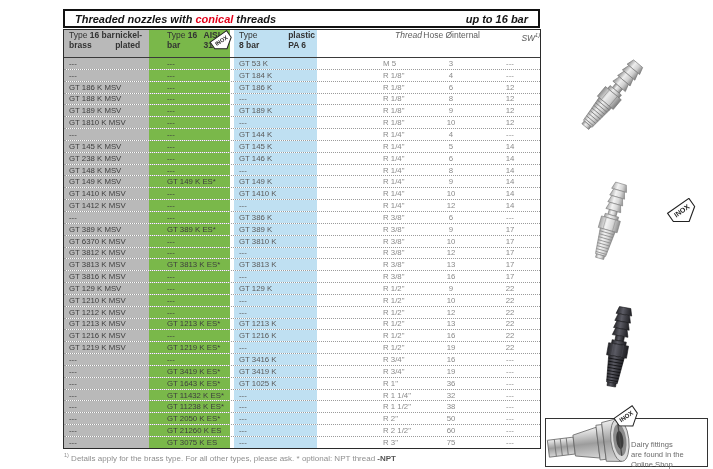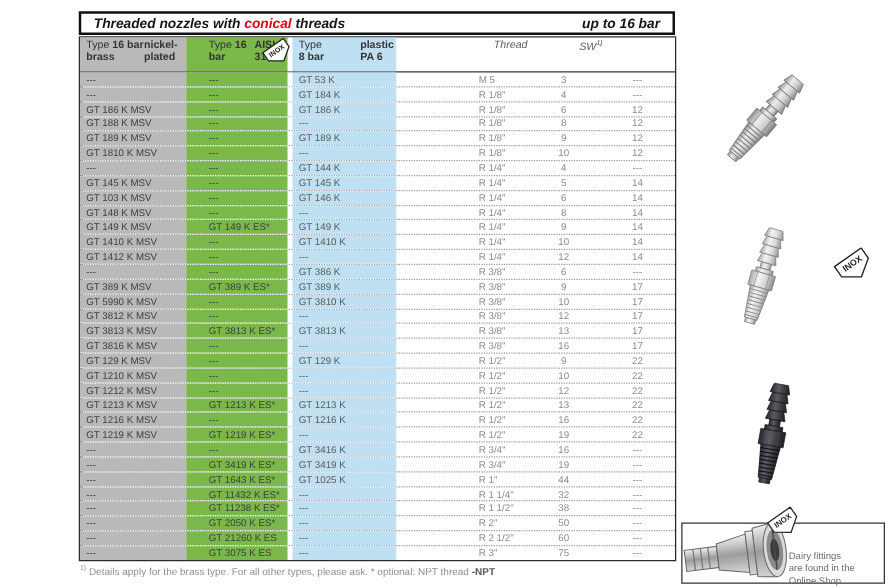--- a/index.html
+++ b/index.html
@@ -90,20 +90,24 @@
       </svg>
     </div>
     <div class="hcell cg"></div>
     <div class="hcell c3">
       <div><span>Type </span><b>8 bar</b></div>
       <div><b>plastic PA 6</b></div>
     </div>
     <div class="hcell c4">
       <div>Thread</div>
     </div>
+    <div class="hcell c5">
+      <div>Hose Ø</div>
+      <div>internal</div>
+    </div>
     <div class="hcell c6">
       <div><span>SW</span><sup>1)</sup></div>
     </div>
   </div>
   <div class="tbody">
       <div class="trow">
         <div class="cell c1">---</div>
         <div class="cell c2">---</div>
         <div class="cell cg"></div>
         <div class="cell c3">GT 53 K</div>
@@ -168,21 +172,21 @@
       <div class="trow">
         <div class="cell c1">GT 145 K MSV</div>
         <div class="cell c2">---</div>
         <div class="cell cg"></div>
         <div class="cell c3">GT 145 K</div>
         <div class="cell c4">R 1/4"</div>
         <div class="cell c5">5</div>
         <div class="cell c6">14</div>
       </div>
       <div class="trow">
-        <div class="cell c1">GT 103 K MSV</div>
+        <div class="cell c1">GT 238 K MSV</div>
         <div class="cell c2">---</div>
         <div class="cell cg"></div>
         <div class="cell c3">GT 146 K</div>
         <div class="cell c4">R 1/4"</div>
         <div class="cell c5">6</div>
         <div class="cell c6">14</div>
       </div>
       <div class="trow">
         <div class="cell c1">GT 148 K MSV</div>
         <div class="cell c2">---</div>
@@ -231,21 +235,21 @@
       <div class="trow">
         <div class="cell c1">GT 389 K MSV</div>
         <div class="cell c2">GT 389 K ES*</div>
         <div class="cell cg"></div>
         <div class="cell c3">GT 389 K</div>
         <div class="cell c4">R 3/8"</div>
         <div class="cell c5">9</div>
         <div class="cell c6">17</div>
       </div>
       <div class="trow">
-        <div class="cell c1">GT 5990 K MSV</div>
+        <div class="cell c1">GT 6370 K MSV</div>
         <div class="cell c2">---</div>
         <div class="cell cg"></div>
         <div class="cell c3">GT 3810 K</div>
         <div class="cell c4">R 3/8"</div>
         <div class="cell c5">10</div>
         <div class="cell c6">17</div>
       </div>
       <div class="trow">
         <div class="cell c1">GT 3812 K MSV</div>
         <div class="cell c2">---</div>
@@ -344,21 +348,21 @@
         <div class="cell c4">R 3/4"</div>
         <div class="cell c5">19</div>
         <div class="cell c6">---</div>
       </div>
       <div class="trow">
         <div class="cell c1">---</div>
         <div class="cell c2">GT 1643 K ES*</div>
         <div class="cell cg"></div>
         <div class="cell c3">GT 1025 K</div>
         <div class="cell c4">R 1"</div>
-        <div class="cell c5">44</div>
+        <div class="cell c5">36</div>
         <div class="cell c6">---</div>
       </div>
       <div class="trow">
         <div class="cell c1">---</div>
         <div class="cell c2">GT 11432 K ES*</div>
         <div class="cell cg"></div>
         <div class="cell c3">---</div>
         <div class="cell c4">R 1 1/4"</div>
         <div class="cell c5">32</div>
         <div class="cell c6">---</div>

